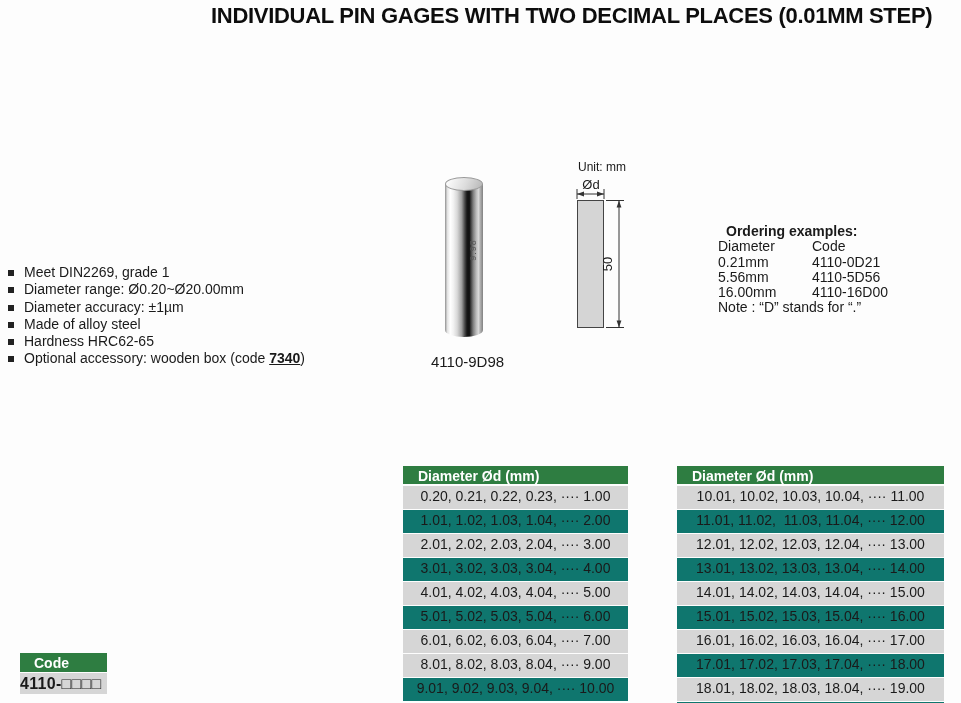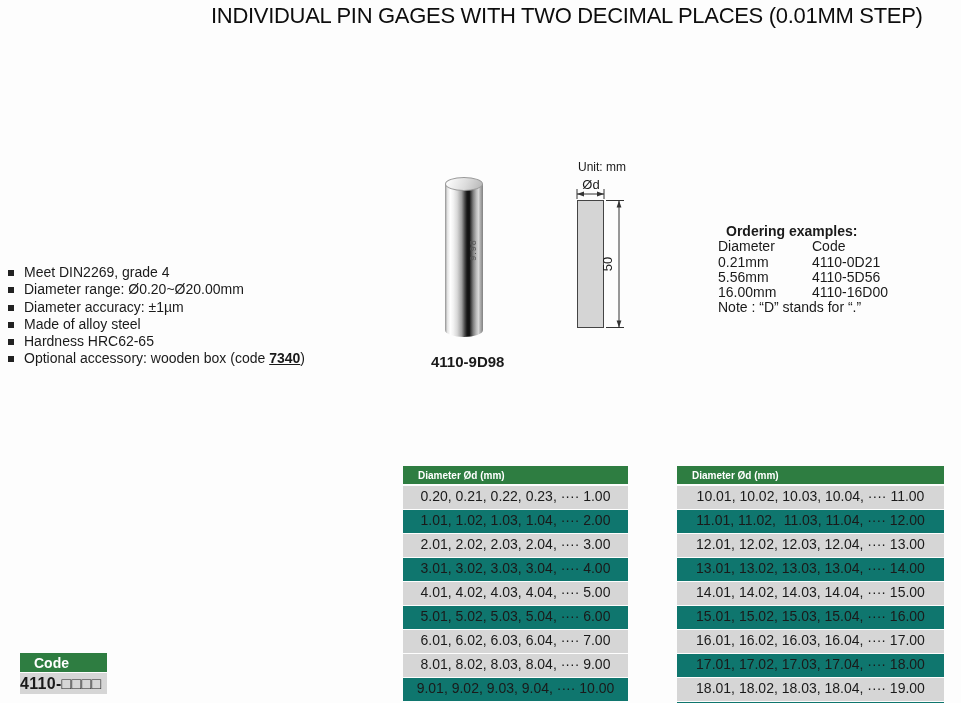--- a/index.html
+++ b/index.html
@@ -1,56 +1,56 @@
 <!DOCTYPE html>
 <html><head>
 <meta charset="utf-8">
 <style>
   html,body{margin:0;padding:0;}
   body{background:#ffffff;font-family:"Liberation Sans", sans-serif;color:#1a1a1a;}
   .page{position:relative;width:961px;height:703px;background:#fdfdfd;overflow:hidden;}
 
   
-  .title{position:absolute;left:211px;top:3px;font-size:22px;font-weight:normal;
+  .title{position:absolute;left:211px;top:3px;font-size:22px;font-weight:bold;
          letter-spacing:-0.3px;white-space:nowrap;color:#0d0d0d;text-align:right;}
 
   
   .features{position:absolute;left:8px;top:264px;width:380px;}
   .feat{position:relative;padding-left:16px;font-size:14px;line-height:17.3px;white-space:nowrap;}
   .feat .sq{position:absolute;left:0;top:6px;width:6px;height:6px;background:#222;}
   .feat b{font-weight:bold;text-decoration:underline;}
 
   
   .pin-body{position:absolute;left:445px;top:184px;width:38px;height:153px;
     background:linear-gradient(90deg,#8f8f8f 0%,#e2e2e2 6%,#ffffff 14%,#f2f2f2 22%,
       #d8d8d8 32%,#9e9e9e 44%,#4a4a4a 52%,#161616 58%,#101010 64%,#3d3d3d 68%,
       #7d7d7d 74%,#b8b8b8 82%,#d9d9d9 88%,#a8a8a8 94%,#818181 100%);
     border-radius:0 0 19px 19px / 0 0 7px 7px;}
   .pin-cap{position:absolute;left:445px;top:177px;width:38px;height:14px;border-radius:50%;
     background:linear-gradient(115deg,#fafafa 10%,#dcdcdc 55%,#b9b9b9 95%);
     border:1px solid #9b9b9b;box-sizing:border-box;}
   .pin-engraving{position:absolute;left:462px;top:245px;font-size:9px;color:#555;
     letter-spacing:1px;transform:rotate(-90deg);transform-origin:center;}
-  .pin-label{position:absolute;left:431px;top:353px;font-size:15px;font-weight:bold;white-space:nowrap;}
+  .pin-label{position:absolute;left:431px;top:353px;font-size:15px;font-weight:normal;white-space:nowrap;}
 
   
   .unit-label{position:absolute;left:578px;top:160px;font-size:12px;}
   .drawing-svg{position:absolute;left:570px;top:172px;}
 
   
   .ordering{position:absolute;left:718px;top:224px;font-size:14px;line-height:15.3px;white-space:nowrap;}
   .ordering .head{font-weight:bold;margin-left:8px;}
   .ord-row span.c1{display:inline-block;width:94px;}
   .ord-row span.c2{display:inline-block;}
 
   
   .dtable{position:absolute;top:466px;}
   .t-left{left:403px;width:225px;}
   .t-right{left:677px;width:267px;}
-  .thead{height:20px;background:#2e7d41;color:#ffffff;font-weight:bold;font-size:10px;
+  .thead{height:20px;background:#2e7d41;color:#ffffff;font-weight:bold;font-size:14px;
          line-height:20px;padding-left:15px;border-bottom:2px solid #fdfdfd;box-sizing:border-box;}
   .t-left .thead,.t-right .thead{padding-left:15px;}
   .trow{height:24px;font-size:14px;line-height:20px;text-align:center;white-space:pre;
         border-bottom:1px solid #fdfdfd;box-sizing:border-box;}
   .trow.dark{background:#d6d6d6;}
   .trow.light{background:#0f766e;}
 
   
   .codebox{position:absolute;left:20px;top:653px;width:87px;}
   .codehead{height:20px;background:#2e7d41;color:#fff;font-weight:bold;font-size:14px;
@@ -61,21 +61,21 @@
 </head>
 <body>
 
 <div class="page">
 
   <div class="title">INDIVIDUAL PIN GAGES WITH TWO DECIMAL PLACES (0.01MM STEP)</div>
 
   <div class="features">
     <div class="feat">
       <span class="sq"></span>
-      <span>Meet DIN2269, grade 4</span>
+      <span>Meet DIN2269, grade 1</span>
     </div>
     <div class="feat">
       <span class="sq"></span>
       <span>Diameter range: Ø0.20~Ø20.00mm</span>
     </div>
     <div class="feat">
       <span class="sq"></span>
       <span>Diameter accuracy: ±1µm</span>
     </div>
     <div class="feat">

